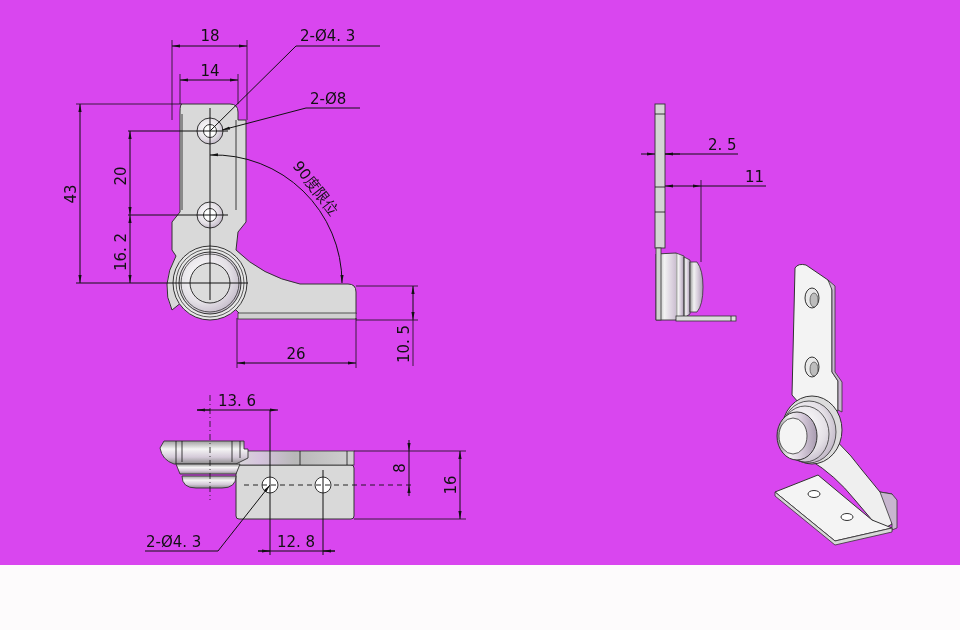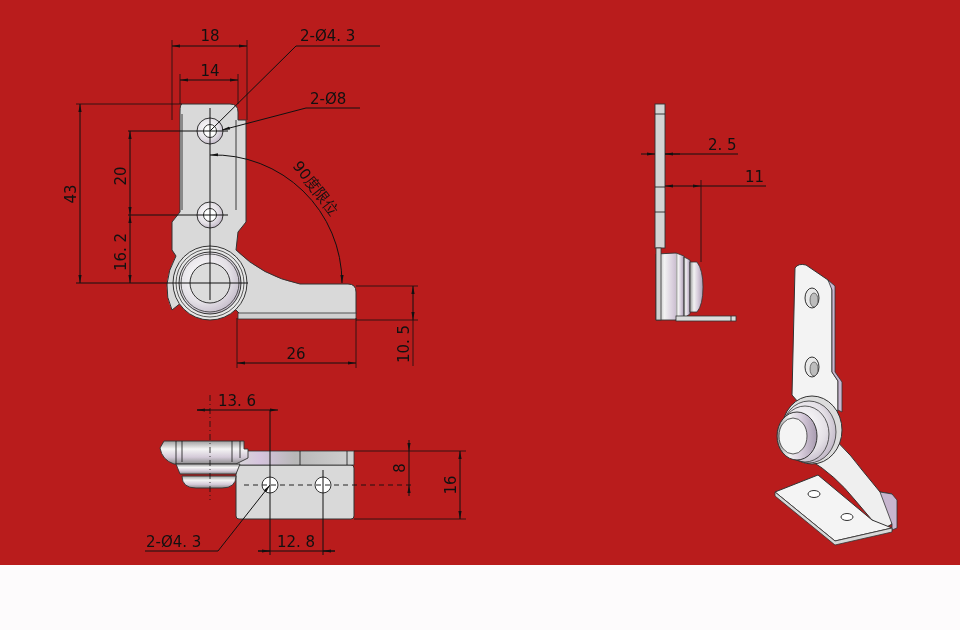--- a/index.html
+++ b/index.html
@@ -1,21 +1,21 @@
 <!DOCTYPE html>
 <html><head>
 <meta charset="utf-8">
 <style>
   html, body { margin: 0; padding: 0; }
   body {
     width: 960px; height: 630px; overflow: hidden;
     background: #ffffff;
     font-family: "Liberation Sans", "DejaVu Sans", sans-serif;
   }
-  .canvas { position: relative; width: 960px; height: 630px; background: #b91c1c; }
+  .canvas { position: relative; width: 960px; height: 630px; background: #d946ef; }
   .bottom-band { position: absolute; left: 0; top: 565px; width: 960px; height: 65px; background: #fdfbfc; }
   svg { position: absolute; left: 0; top: 0; }
   .dim { font-family: "DejaVu Sans", "Liberation Sans", sans-serif; font-size: 15px; fill: #111; }
   .cjk { font-family: "DejaVu Sans", sans-serif; font-size: 15px; fill: #111; }
   .ln { stroke: #111; stroke-width: 1; fill: none; }
   .thin { stroke: #111; stroke-width: 0.8; fill: none; }
   .center { stroke: #111; stroke-width: 0.8; fill: none; stroke-dasharray: 6 3 1 3; }
   .dash { stroke: #111; stroke-width: 0.9; fill: none; stroke-dasharray: 5 4; }
   .part { fill: #d9d9d9; stroke: #333; stroke-width: 1; }
 </style>

